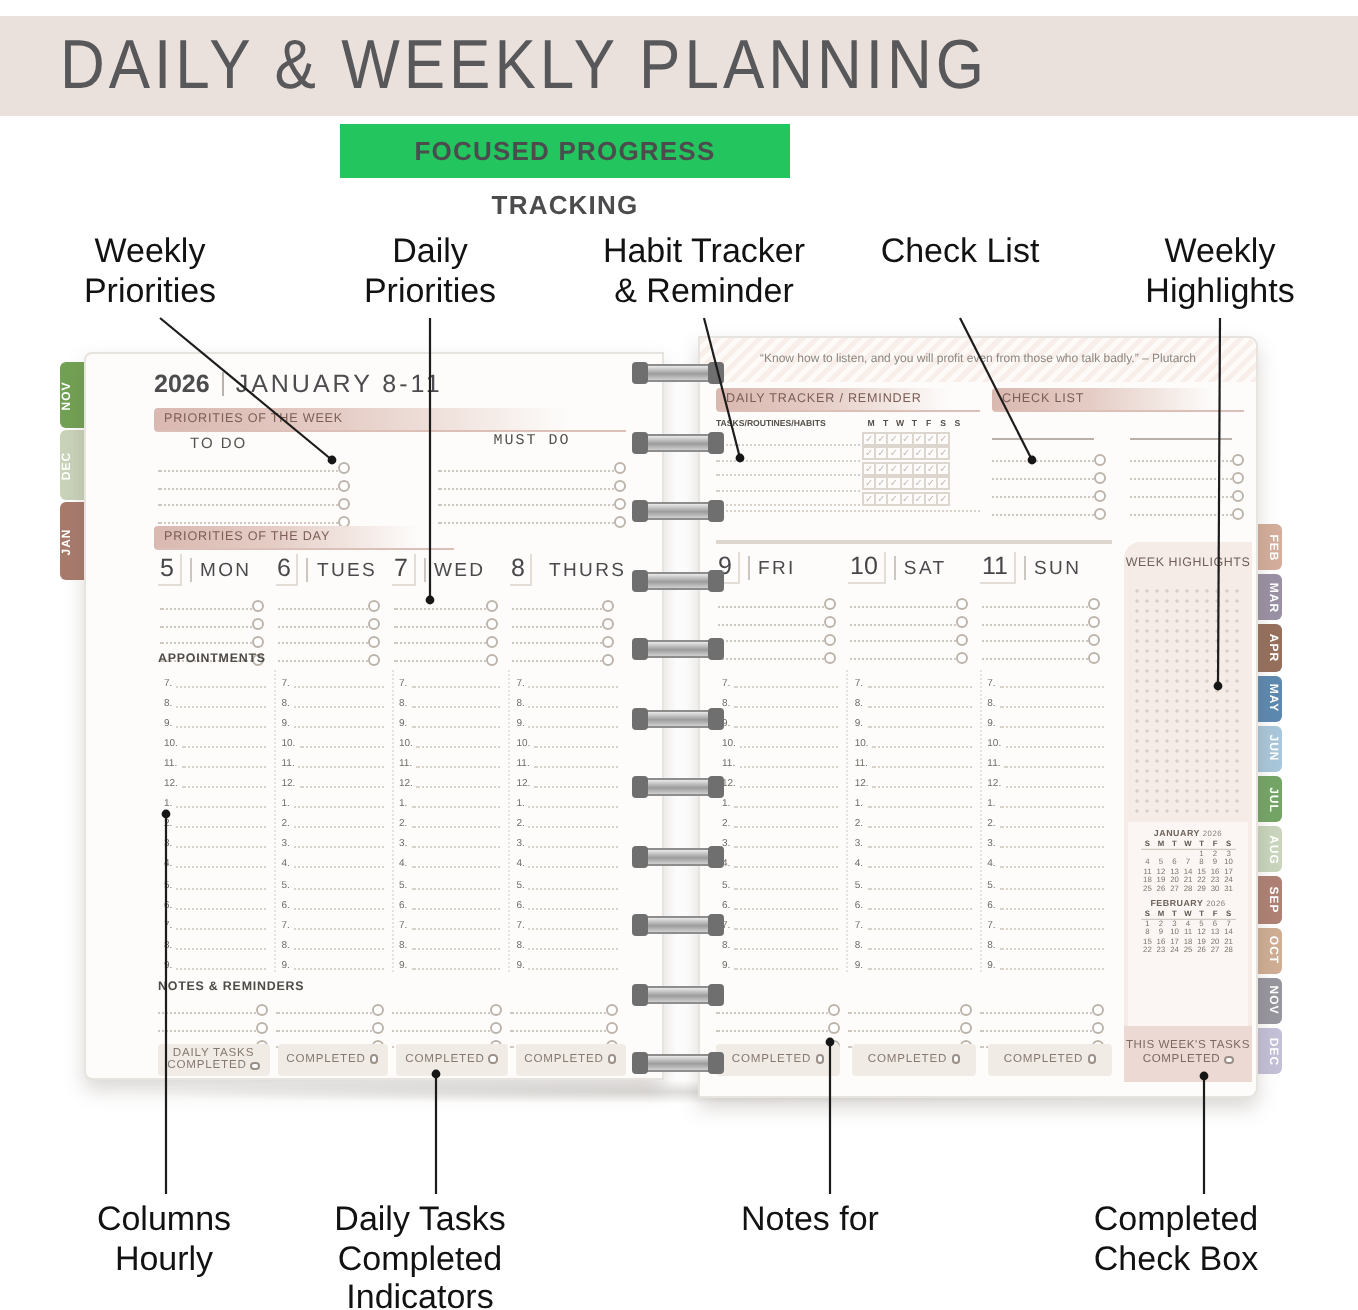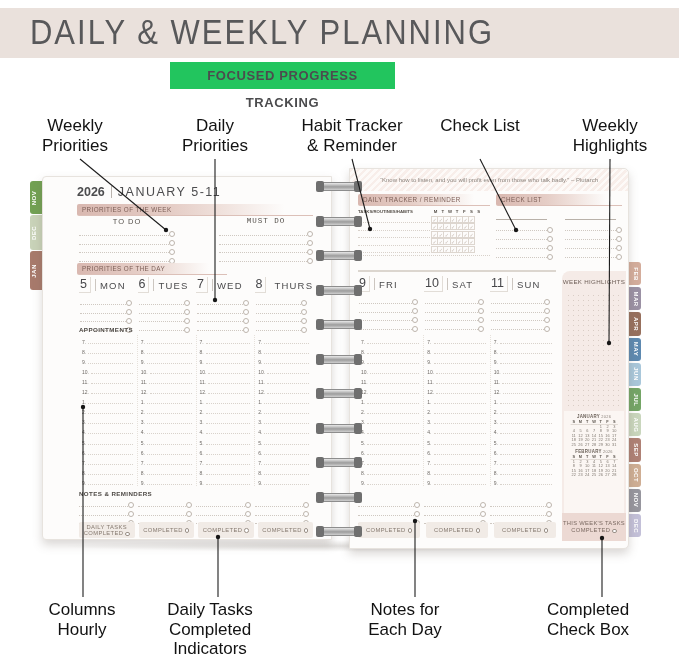--- a/index.html
+++ b/index.html
@@ -61,21 +61,21 @@
   .ring-o{display:inline-block;width:4.5px;height:4.5px;border:1px solid #9a9087;border-radius:50%;
         margin-left:2px;vertical-align:-1px;background:#fff;box-sizing:border-box;}
   
   #lp-title{position:absolute;left:34px;top:8px;display:flex;align-items:center;color:#4c4c4e;}
   #lp-year{font-size:12.5px;font-weight:600;}
   #lp-title .tdiv{width:1px;height:12px;background:#b9b3ad;margin:0 6px;}
   #lp-range{font-size:12.5px;letter-spacing:1.5px;}
   #lp-banner-week{left:34px;top:27px;width:236px;}
   #lp-col-heads{position:absolute;left:36px;top:40px;width:234px;height:9px;font-size:7.5px;
         letter-spacing:1px;color:#55504b;}
-  #lp-col-heads .todo{position:absolute;left:0;width:96px;text-align:center;}
+  #lp-col-heads .todo{position:absolute;left:16px;width:96px;text-align:left;}
   #lp-col-heads .mustdo{position:absolute;left:140px;width:94px;text-align:center;font-family:Liberation Mono, monospace;}
   #todo-col{position:absolute;left:36px;top:50px;width:96px;}
   #mustdo-col{position:absolute;left:176px;top:50px;width:94px;}
   #lp-banner-day{left:34px;top:86px;width:150px;}
   #left-day-row{position:absolute;left:36px;top:100px;width:234px;display:flex;}
   #lp-appt{left:36px;top:149px;}
   #left-hours{position:absolute;left:36px;top:158px;width:234px;display:flex;}
   #lp-notes-label{left:36px;top:313px;}
   #left-notes{position:absolute;left:36px;top:321px;width:234px;display:flex;}
   #left-completed{position:absolute;left:36px;top:345px;width:234px;height:16px;display:flex;gap:4px;}
@@ -159,21 +159,20 @@
     <div>Columns</div>
     <div>Hourly</div>
   </div>
   <div class="botlabel" style="left:140px">
     <div>Daily Tasks</div>
     <div>Completed</div>
     <div>Indicators</div>
   </div>
   <div class="botlabel" style="left:335px">
     <div>Notes for</div>
-    <div>Each Day</div>
   </div>
   <div class="botlabel" style="left:518px">
     <div>Completed</div>
     <div>Check Box</div>
   </div>
 
   <div class="floor-shadow"></div>
 
   <div id="tabs-left">
       <div class="tab tab-l" style="top: 181px; height: 33px; background: rgb(114, 161, 83);">
@@ -219,21 +218,21 @@
       </div>
       <div class="tab tab-r" style="top: 514px; background: rgb(195, 192, 216);">
         <span class="tab-txt">DEC</span>
       </div>
     </div>
 
   <div class="page" id="page-left">
     <div id="lp-title">
       <span id="lp-year">2026</span>
       <span class="tdiv"></span>
-      <span id="lp-range">JANUARY 5-11</span>
+      <span id="lp-range">JANUARY 8-11</span>
     </div>
     <div class="banner" id="lp-banner-week">PRIORITIES OF THE WEEK</div>
     <div id="lp-col-heads">
       <span class="todo">TO DO</span>
       <span class="mustdo">MUST DO</span>
     </div>
     <div id="todo-col">
         <div class="dotrow"></div>
         <div class="dotrow"></div>
         <div class="dotrow"></div>

